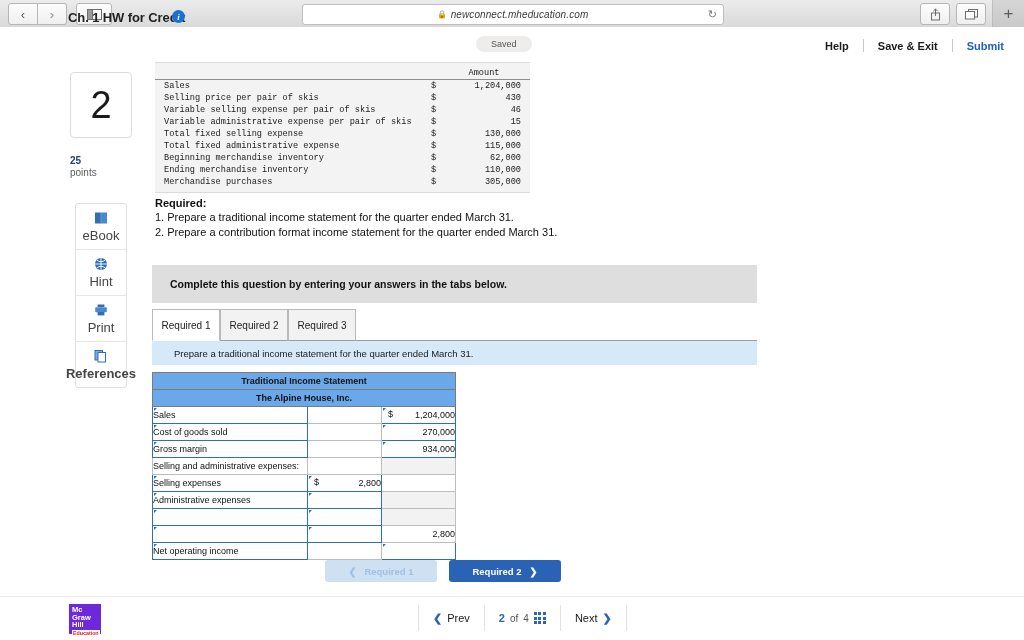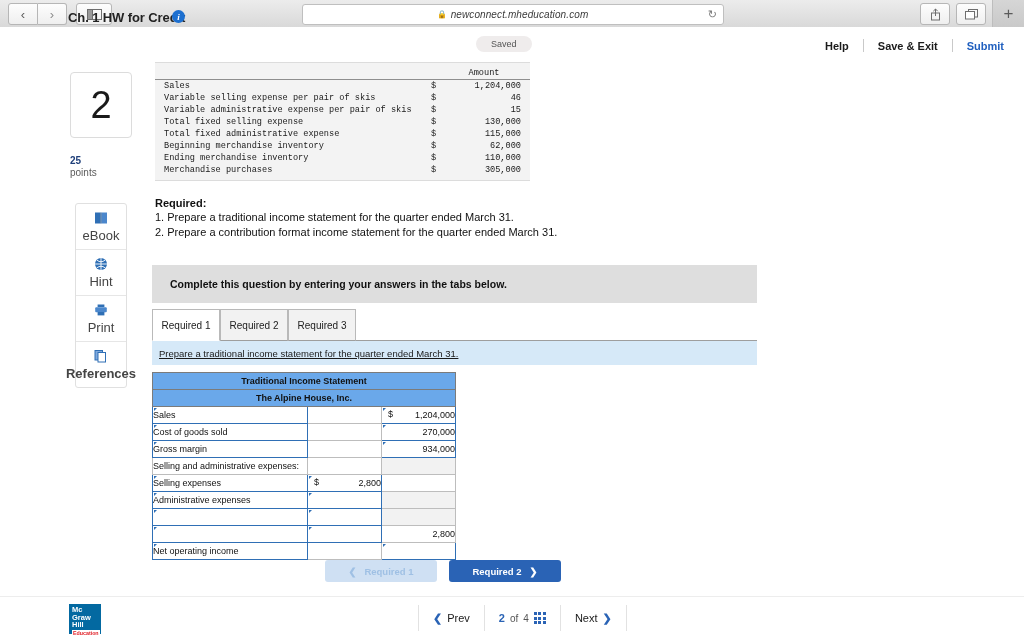--- a/index.html
+++ b/index.html
@@ -126,21 +126,21 @@
   .tab.active{background:#fff;border-bottom:1px solid #fff;z-index:2;}
   .tab.t1{left:0;width:68px;}
   .tab.t2{left:68px;width:68px;}
   .tab.t3{left:136px;width:68px;}
 
   
   .subinstr{
     position:absolute;left:152px;top:341px;width:605px;height:24px;
     background:#d6e9f8;display:flex;align-items:center;
   }
-  .subinstrtxt{font-size:9.5px;color:#1a1a1a;padding-left:7px;text-decoration:underline;}
+  .subinstrtxt{font-size:9.5px;color:#1a1a1a;padding-left:22px;}
 
   
   .sheet{position:absolute;left:152px;top:372px;border-collapse:collapse;table-layout:fixed;}
   .sheet td{height:16px;font-size:9px;color:#111;padding:0;}
   .c1{width:155px;}
   .c2{width:74px;}
   .c3{width:74px;}
   .hdrcell{
     background:#6aa8ea;color:#12305c;font-weight:700;text-align:center;
     border:1px solid #7b7b7b;font-size:9.5px;height:15px;
@@ -166,21 +166,21 @@
   .pbtn{
     width:112px;height:22px;border-radius:3px;display:flex;align-items:center;
     justify-content:center;gap:8px;font-size:9.5px;font-weight:700;
   }
   .pbtn.prev{background:#cfe0f3;color:#9fc0e4;}
   .pbtn.next{background:#2a63b5;color:#fff;}
 
   
   .footer{position:absolute;left:0;top:596px;width:1024px;height:44px;background:#fff;border-top:1px solid #ededed;}
   .logo{
-    position:absolute;left:69px;top:7px;width:32px;height:30px;background:#0369a1;
+    position:absolute;left:69px;top:7px;width:32px;height:30px;background:#6d28d9;
     color:#fff;font-size:7.5px;font-weight:700;line-height:7.6px;padding:2px 0 0 3px;
     box-sizing:border-box;
   }
   .logoEdu{font-size:5.3px;background:#fff;color:#e01b22;display:inline-block;padding:0 1px;margin-top:1px;}
   .fnav{position:absolute;left:418px;top:4px;height:34px;display:flex;align-items:center;}
   .fsep{width:1px;height:26px;background:#e2e2e2;}
   .fitem{display:flex;align-items:center;gap:5px;padding:0 14px;font-size:11px;color:#1a1a1a;}
   .fchev{color:#2a63b5;font-size:11px;font-weight:700;}
   .pgcur{color:#2a63b5;font-weight:700;}
   .pgof{color:#555;font-size:10px;}
@@ -291,20 +291,25 @@
           </tr>
           <tr class="ruleRow">
             <td colspan="3"></td>
           </tr>
           <tr>
             <td class="lbl">Sales</td>
             <td class="cur">$</td>
             <td class="amt">1,204,000</td>
           </tr>
           <tr>
+            <td class="lbl">Selling price per pair of skis</td>
+            <td class="cur">$</td>
+            <td class="amt">430</td>
+          </tr>
+          <tr>
             <td class="lbl">Variable selling expense per pair of skis</td>
             <td class="cur">$</td>
             <td class="amt">46</td>
           </tr>
           <tr>
             <td class="lbl">Variable administrative expense per pair of skis</td>
             <td class="cur">$</td>
             <td class="amt">15</td>
           </tr>
           <tr>

